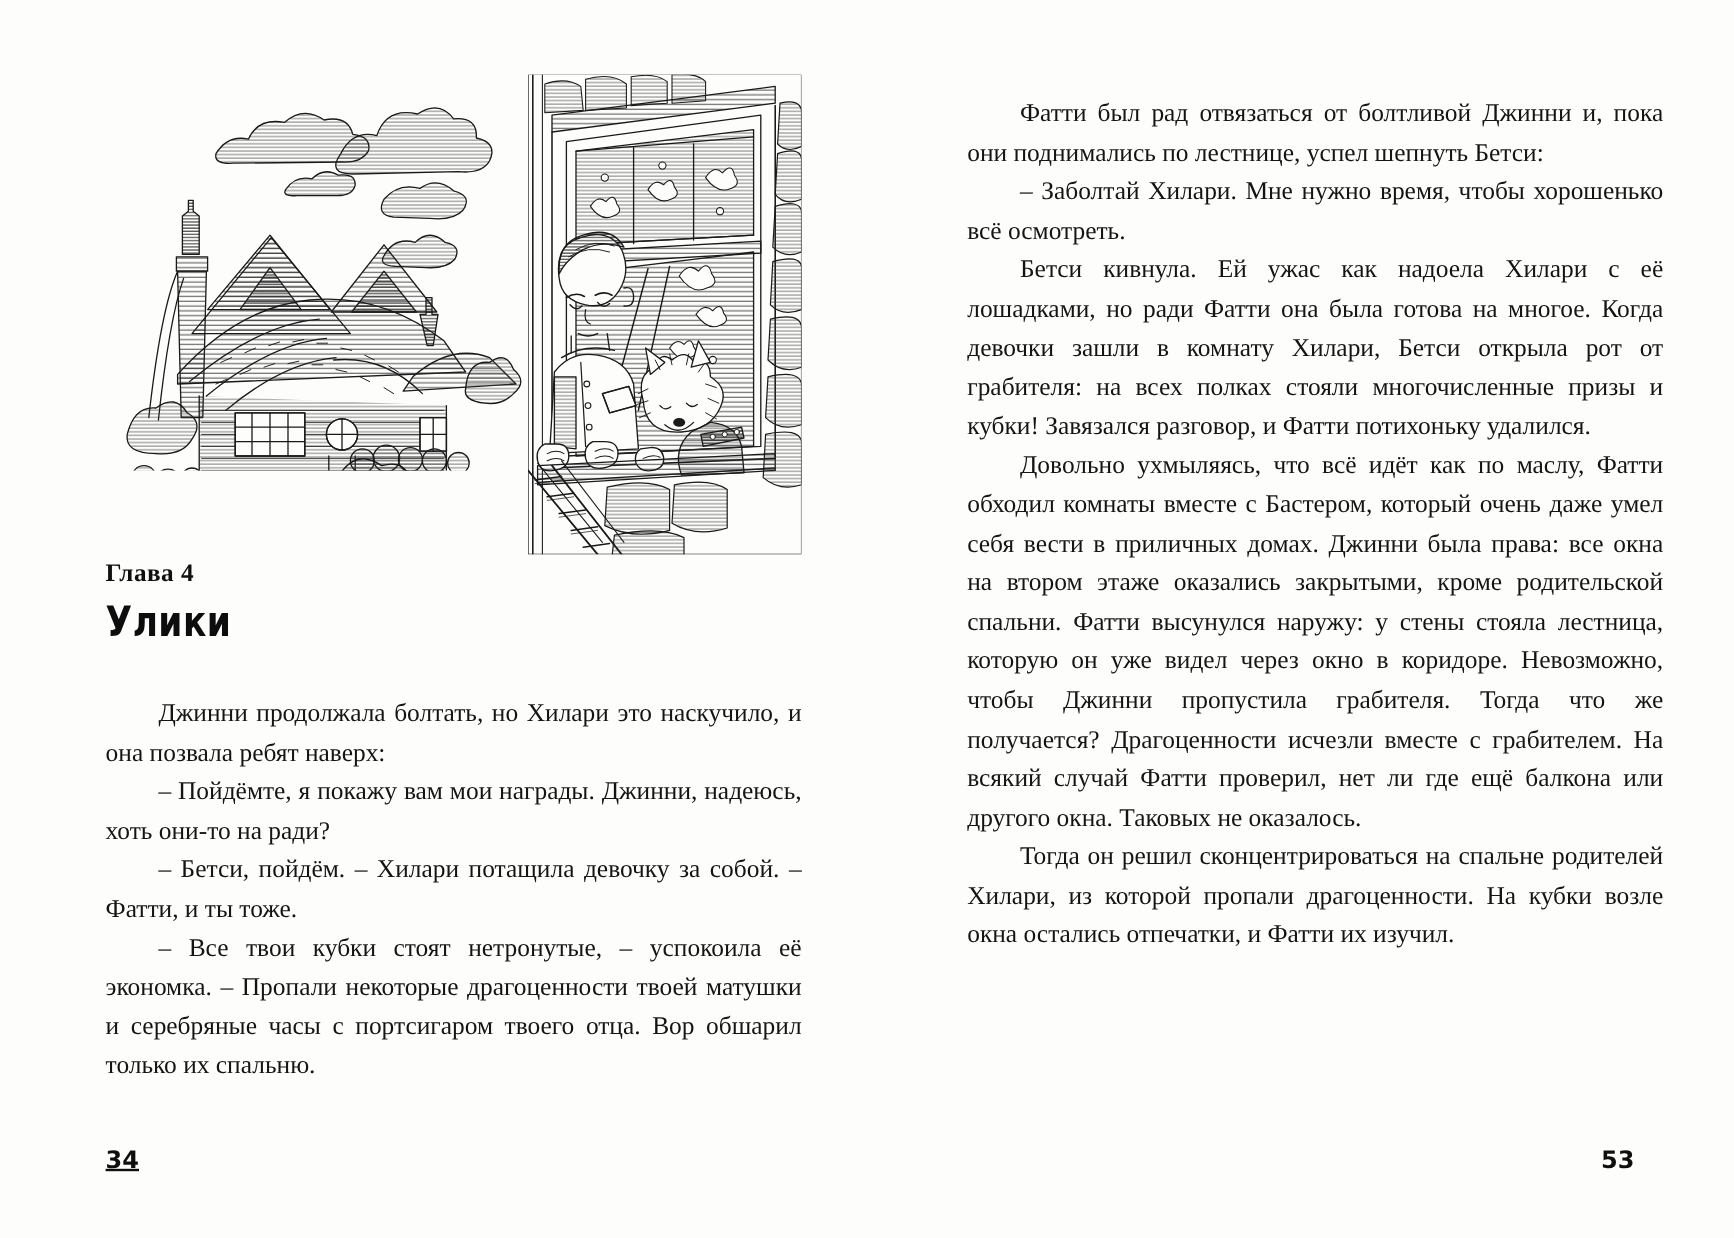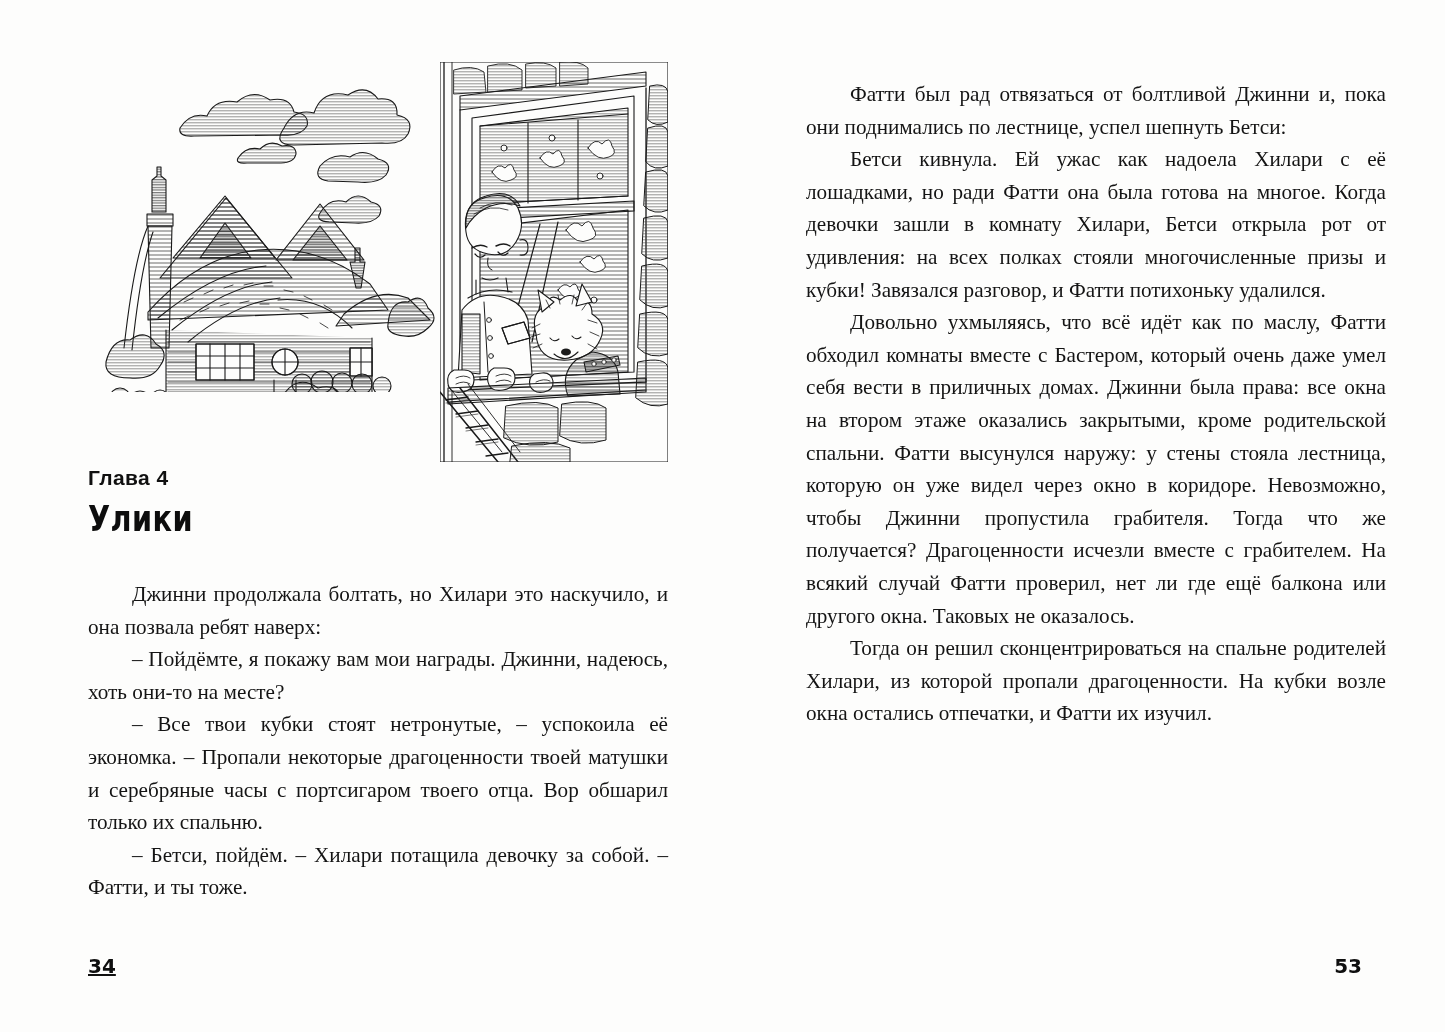--- a/index.html
+++ b/index.html
@@ -36,21 +36,21 @@
   .illus-wrap svg { display: block; width: 100%; height: 100%; }
 
   
   .chapter-block {
     position: absolute;
     left: 88px;
     top: 466px;
     width: 580px;
   }
   .chapter-label {
-    font-family: Liberation Sans, sans-serif;
+    font-family: Liberation Serif, serif;
     font-weight: bold;
     font-size: 21px;
     letter-spacing: 0.4px;
     color: #101010;
     line-height: 1.1;
   }
   .chapter-title {
     margin-top: 12px;
     font-family: "DejaVu Sans", "Liberation Sans", sans-serif;
     font-weight: bold;
@@ -360,33 +360,34 @@
       </svg>
     </div>
 
     <div class="chapter-block">
       <div class="chapter-label">Глава 4</div>
       <div class="chapter-title">Улики</div>
     </div>
 
     <div class="body-col body-left">
       <p>Джинни продолжала болтать, но Хилари это наскучило, и она позвала ребят наверх:</p>
-      <p>– Пойдёмте, я покажу вам мои награды. Джинни, надеюсь, хоть они-то на месте?</p>
+      <p>– Пойдёмте, я покажу вам мои награды. Джинни, надеюсь, хоть они-то на ради?</p>
+      <p>– Бетси, пойдём. – Хилари потащила девочку за собой. – Фатти, и ты тоже.</p>
       <p>– Все твои кубки стоят нетронутые, – успокоила её экономка. – Пропали некоторые драгоценности твоей матушки и серебряные часы с портсигаром твоего отца. Вор обшарил только их спальню.</p>
-      <p>– Бетси, пойдём. – Хилари потащила девочку за собой. – Фатти, и ты тоже.</p>
     </div>
 
     <div class="folio folio-left">34</div>
   </div>
 
   <div class="page page-right">
 
     <div class="body-col body-right" style="left:83px;">
       <p>Фатти был рад отвязаться от болтливой Джинни и, пока они поднимались по лестнице, успел шепнуть Бетси:</p>
-      <p>Бетси кивнула. Ей ужас как надоела Хилари с её лошадками, но ради Фатти она была готова на многое. Когда девочки зашли в комнату Хилари, Бетси открыла рот от удивления: на всех полках стояли многочисленные призы и кубки! Завязался разговор, и Фатти потихоньку удалился.</p>
+      <p>– Заболтай Хилари. Мне нужно время, чтобы хорошенько всё осмотреть.</p>
+      <p>Бетси кивнула. Ей ужас как надоела Хилари с её лошадками, но ради Фатти она была готова на многое. Когда девочки зашли в комнату Хилари, Бетси открыла рот от грабителя: на всех полках стояли многочисленные призы и кубки! Завязался разговор, и Фатти потихоньку удалился.</p>
       <p>Довольно ухмыляясь, что всё идёт как по маслу, Фатти обходил комнаты вместе с Бастером, который очень даже умел себя вести в приличных домах. Джинни была права: все окна на втором этаже оказались закрытыми, кроме родительской спальни. Фатти высунулся наружу: у стены стояла лестница, которую он уже видел через окно в коридоре. Невозможно, чтобы Джинни пропустила грабителя. Тогда что же получается? Драгоценности исчезли вместе с грабителем. На всякий случай Фатти проверил, нет ли где ещё балкона или другого окна. Таковых не оказалось.</p>
       <p>Тогда он решил сконцентрироваться на спальне родителей Хилари, из которой пропали драгоценности. На кубки возле окна остались отпечатки, и Фатти их изучил.</p>
     </div>
 
     <div class="folio folio-right">53</div>
   </div>
 
 </div>
 
 </body></html>

